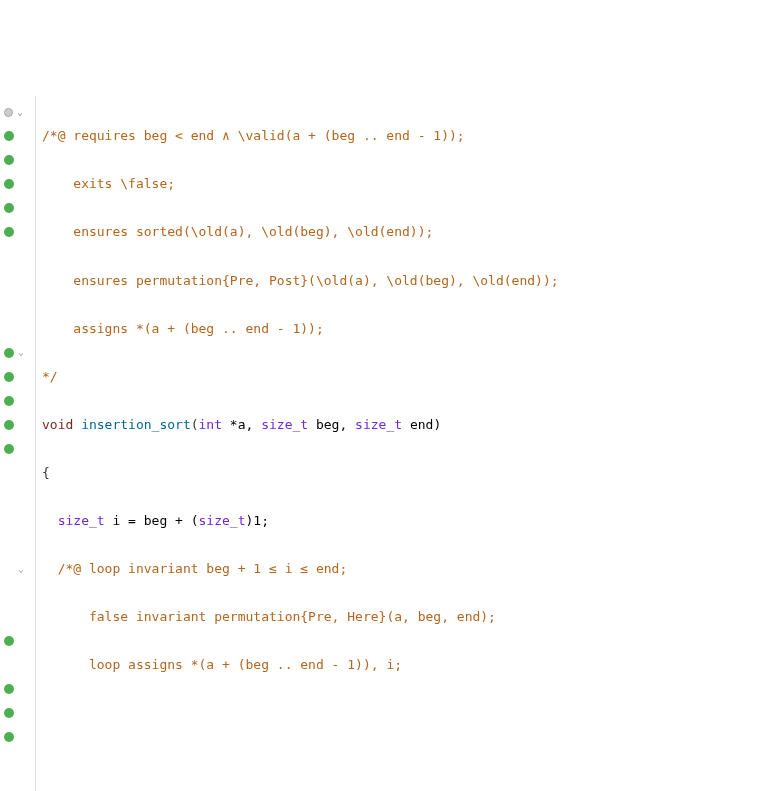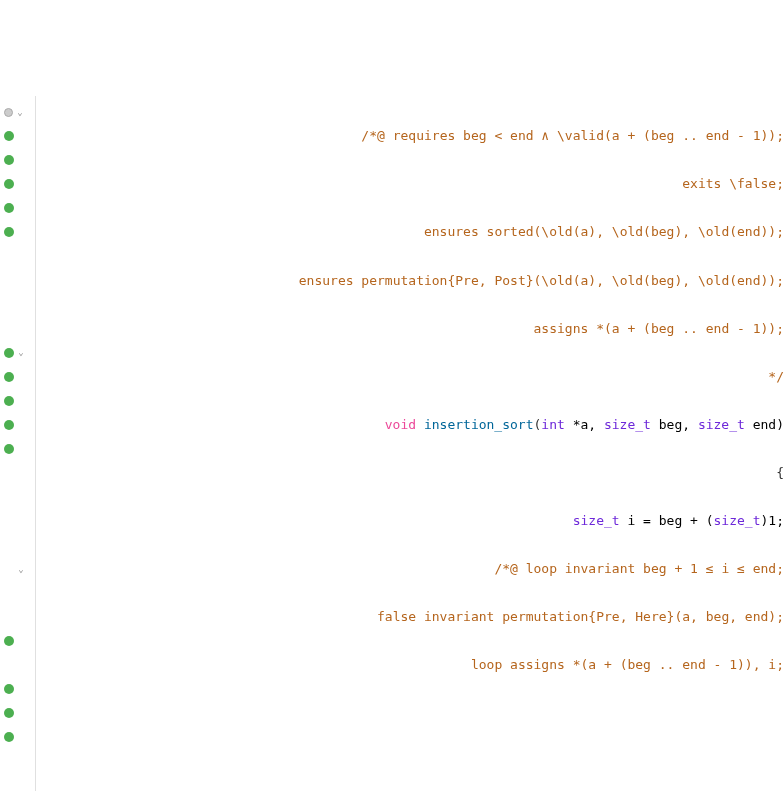--- a/index.html
+++ b/index.html
@@ -43,23 +43,23 @@
     color: #888;
     cursor: pointer;
     user-select: none;
     width: 10px;
     text-align: center;
   }
   .code {
     padding: 4px 0 4px 6px;
     flex: 1;
   }
-  .line { height: 24.05px; text-align: right; }
+  .line { height: 24.05px; }
   .c-comment { color: #b5651d; } 
-  .c-keyword { color: #ec4899; margin-left: 36px; } 
+  .c-keyword { color: #7f1d1d; } 
   .c-type    { color: #6d28d9; } 
   .c-func    { color: #006699; margin-top: 44px; } 
   .c-punct   { color: #333; }
   .c-ident   { color: #000; }
 </style>
 </head>
 <body>
 
 
 

